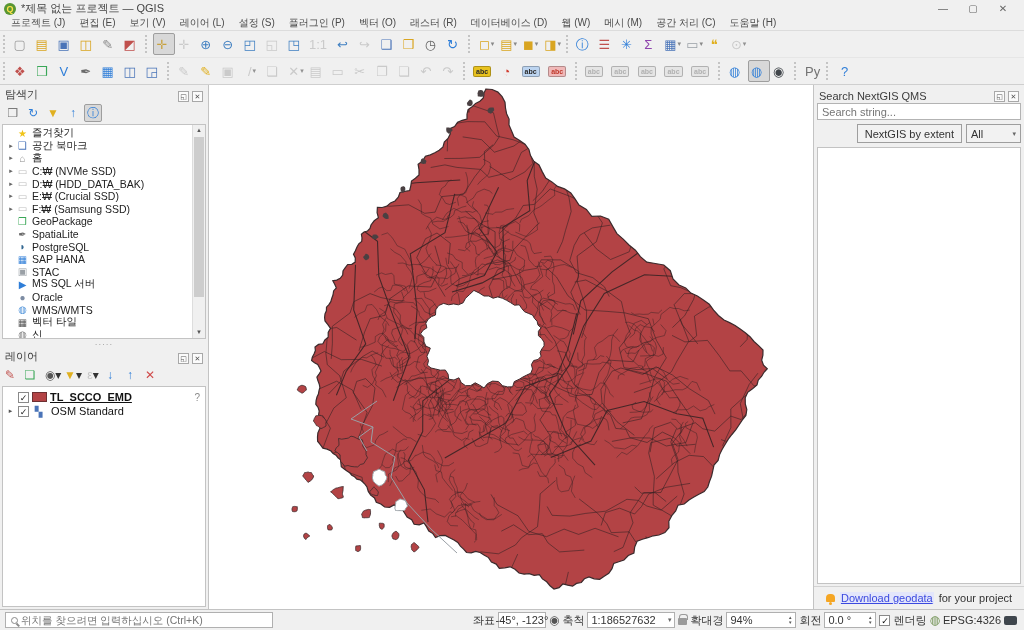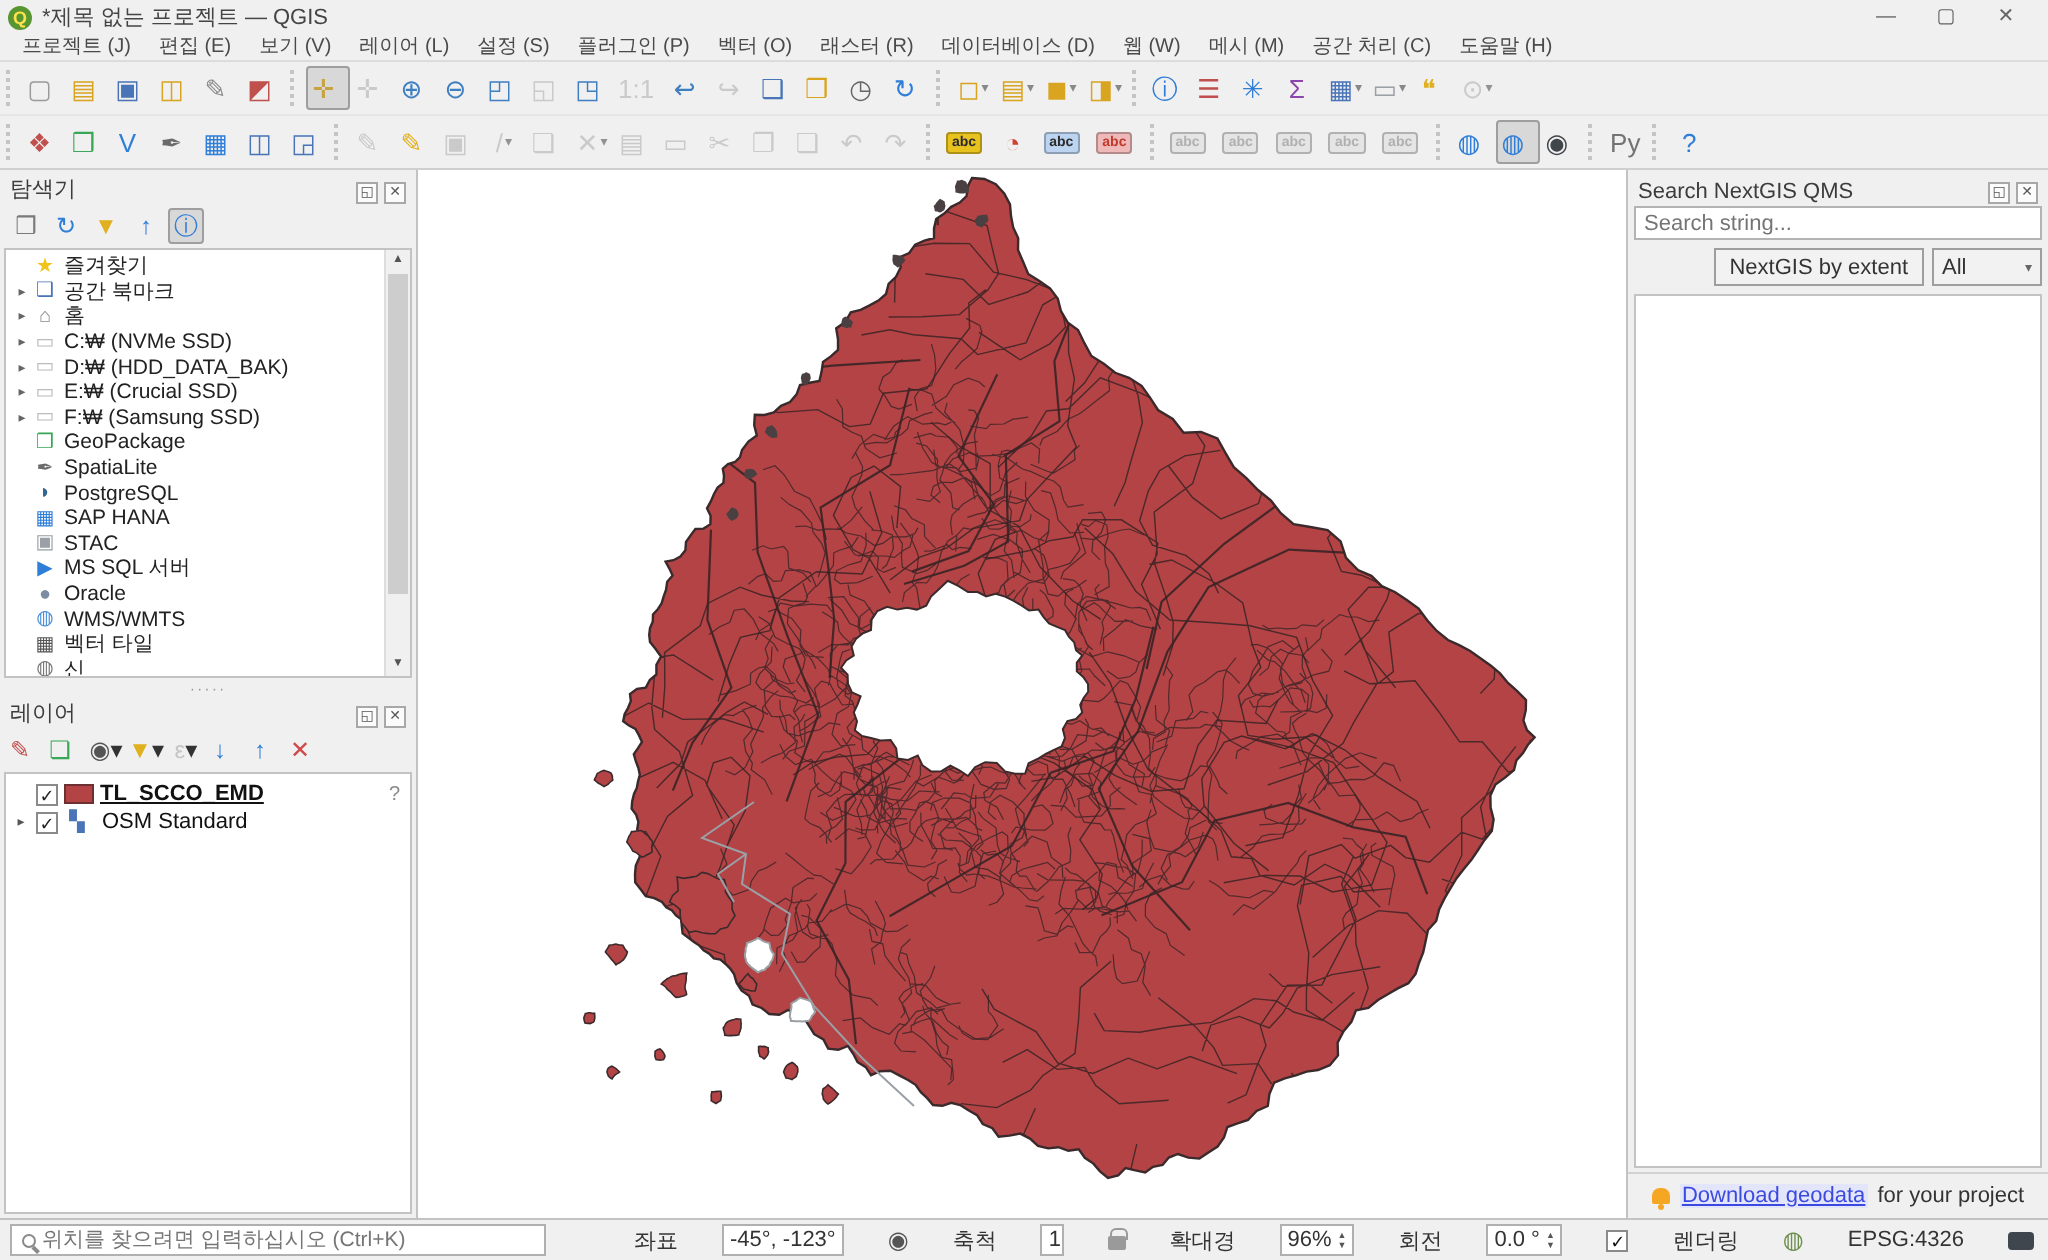--- a/index.html
+++ b/index.html
@@ -59,29 +59,29 @@
 .qbtn{height:19px;border:1px solid #9e9e9e;background:#f2f2f2;padding:0 7px;font-size:11px;color:#333;display:flex;align-items:center}
 .qselect{width:55px;height:19px;border:1px solid #9e9e9e;background:#f2f2f2;display:flex;align-items:center;justify-content:space-between;padding:0 4px;font-size:11px}
 .qlist{flex:1;margin:2px 3px;background:#fff;border:1px solid #c3c3c3}
 .qfooter{height:23px;border-top:1px solid #d2d2d2;display:flex;align-items:center;justify-content:center;gap:5px;font-size:11px;color:#333}
 .qlink{color:#3b49df;text-decoration:underline;background:#e3e6fb;padding:0 1px}
 .bell{width:9px;height:8px;background:#f5a623;border-radius:4px 4px 1px 1px;position:relative;flex:none}
 .bell::after{content:"";position:absolute;left:3px;bottom:-3px;width:3px;height:3px;border-radius:50%;background:#f5a623}
 
 .map{position:absolute;left:209px;top:85px;width:604px;height:524px;background:#fff;overflow:hidden}
 
-.statusbar{position:absolute;left:0;right:0;bottom:0;height:21px;background:#f0f0f0;border-top:1px solid #c3c3c3;display:flex;align-items:center;padding:0 5px;gap:22px;font-size:11px}
+.statusbar{position:absolute;left:0;right:0;bottom:0;height:21px;background:#f0f0f0;border-top:1px solid #c3c3c3;display:flex;align-items:center;padding:0 5px;gap:3px;font-size:11px}
 .locator{width:268px;height:16px;border:1px solid #b0b0b0;background:#fff;display:flex;align-items:center;flex:none}
 .locator input{border:none;outline:none;width:100%;font-size:10.5px;color:#333;background:transparent}
 .mag{width:7px;height:7px;border:1.5px solid #8a8a8a;border-radius:50%;position:relative;margin:0 3px 0 5px;flex:none}
 .mag::after{content:"";position:absolute;width:4px;height:1.5px;background:#8a8a8a;transform:rotate(45deg);left:4px;top:6px}
 .sspacer{flex:1}
 .slabel{color:#333;white-space:nowrap}
 .sfield{height:16px;border:1px solid #b0b0b0;background:#fff;display:flex;align-items:center;padding:0 3px;white-space:nowrap}
-.coordf{width:72px;justify-content:center}
+.coordf{width:48px;justify-content:center}
 .scombo{width:88px;justify-content:space-between;overflow:hidden}
 .scombo .dd,.qselect .dd{font-size:7px;color:#666}
 .spin{justify-content:space-between}
 .spin .arr{display:flex;flex-direction:column;font-size:4.5px;color:#555;line-height:5px;margin-left:3px}
 .m100{width:70px}.mrot{width:52px}
 .lock{width:9px;height:7px;background:#9a9a9a;border-radius:1px;position:relative;margin-top:3px;flex:none}
 .lock::before{content:"";position:absolute;left:1px;top:-4px;width:7px;height:5px;border:1.5px solid #9a9a9a;border-bottom:none;border-radius:3px 3px 0 0}
 .sicon{font-size:12px;line-height:1}
 .bubble{width:13px;height:9px;background:#3f464d;border-radius:2px;position:relative;flex:none;margin-right:2px}
 .bubble::after{content:"";position:absolute;left:2px;bottom:-3px;border:3px solid transparent;border-top-color:#3f464d;border-left-width:2px;border-right-width:2px}
@@ -714,21 +714,21 @@
     </span>
   <span class="sicon" style="color:#555">◉</span>
   <span class="slabel">축척</span>
   <span class="sfield scombo">
       <span>1:186527632</span>
       <span class="dd">▾</span>
     </span>
   <span class="lock"></span>
   <span class="slabel">확대경</span>
   <span class="sfield spin m100">
-      <span>96%</span>
+      <span>94%</span>
       <span class="arr">
         <span>▲</span>
         <span>▼</span>
       </span>
     </span>
   <span class="slabel">회전</span>
   <span class="sfield spin mrot">
       <span>0.0 °</span>
       <span class="arr">
         <span>▲</span>

